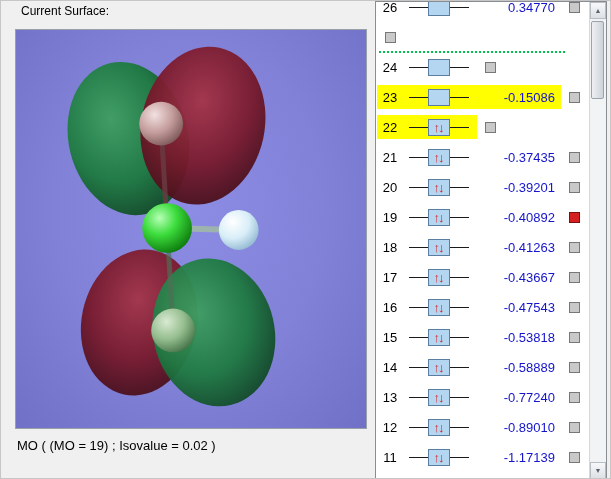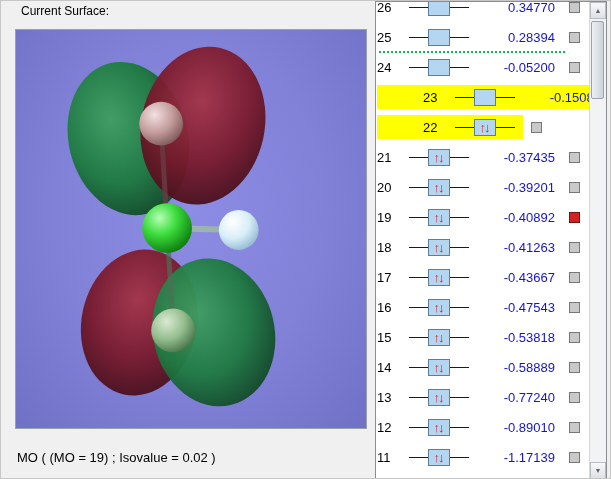--- a/index.html
+++ b/index.html
@@ -15,32 +15,32 @@
 
   
   .left-pane { position: absolute; left: 0; top: 0; width: 372px; height: 479px; }
   .surface-label { position: absolute; left: 20px; top: 3px; font-size: 12px; color: #000; }
   .viewer {
     position: absolute; left: 14px; top: 28px; width: 352px; height: 400px;
     border: 1px solid #98a0a8;
     background: radial-gradient(ellipse at 50% 45%, #8c8ce4 0%, var(--viewer-bg) 55%, #7070c6 100%);
   }
   .viewer svg { display: block; width: 100%; height: 100%; }
-  .viewer-caption { position: absolute; left: 16px; top: 437px; font-size: 13px; color: #000; margin-top: 12px; }
+  .viewer-caption { position: absolute; left: 16px; top: 437px; font-size: 13px; color: #000; }
 
   
   .right-pane {
     position: absolute; left: 374px; top: 0; width: 232px; height: 479px;
     background: #ffffff; border: 1px solid #888d92; overflow: hidden;
   }
   .mo-list { position: absolute; left: 1px; top: -10px; width: 212px; }
   .mo-row { position: relative; display: flex; align-items: center; height: 30px; font-size: 13px; }
   .row-main { display: flex; align-items: center; height: 24px; padding-right: 6px; }
-  .mo-row.highlight .row-main { background: var(--highlight); padding-left: 46px; }
-  .mo-index { width: 30px; text-align: left; padding-right: 4px; color: #000; }
+  .mo-row.highlight .row-main { background: var(--highlight); }
+  .mo-index { width: 30px; text-align: center; padding-right: 4px; color: #000; }
   .mo-line { position: relative; width: 64px; height: 20px; display: flex; align-items: center; justify-content: center; }
   .mo-line::before { content: ""; position: absolute; left: 2px; right: 2px; top: 50%; height: 1px; background: var(--row-line); }
   .mo-box {
     position: relative; width: 22px; height: 17px;
     background: var(--box-fill); border: 1px solid var(--box-border);
     display: flex; align-items: center; justify-content: center;
   }
   .mo-arrows { display: none; color: var(--arrow); font-size: 13px; line-height: 1; letter-spacing: -2px; font-weight: bold; padding-right: 2px; }
   .mo-row.occupied .mo-arrows { display: flex; }
   .mo-energy { width: 84px; text-align: right; color: var(--energy-text); }
@@ -146,42 +146,32 @@
           
         </span>
       </span>
       <span class="mo-energy">0.34770</span>
     </span>
     <span class="mo-checkbox"></span>
 
   </div>
 
   <div class="mo-row">
-    <span class="row-main">
-      <span class="mo-index">25</span>
+    <span class="mo-checkbox"></span>
+    <span class="mo-separator"></span>
+  </div>
+
+  <div class="mo-row">
+    <span class="row-main">
+      <span class="mo-index">24</span>
       <span class="mo-line">
         <span class="mo-box">
           
         </span>
       </span>
-      <span class="mo-energy">0.28394</span>
-    </span>
-    <span class="mo-checkbox"></span>
-    <span class="mo-separator"></span>
-  </div>
-
-  <div class="mo-row">
-    <span class="row-main">
-      <span class="mo-index">24</span>
-      <span class="mo-line">
-        <span class="mo-box">
-          
-        </span>
-      </span>
-      <span class="mo-energy">-0.05200</span>
     </span>
     <span class="mo-checkbox"></span>
 
   </div>
 
   <div class="mo-row highlight">
     <span class="row-main">
       <span class="mo-index">23</span>
       <span class="mo-line">
         <span class="mo-box">

